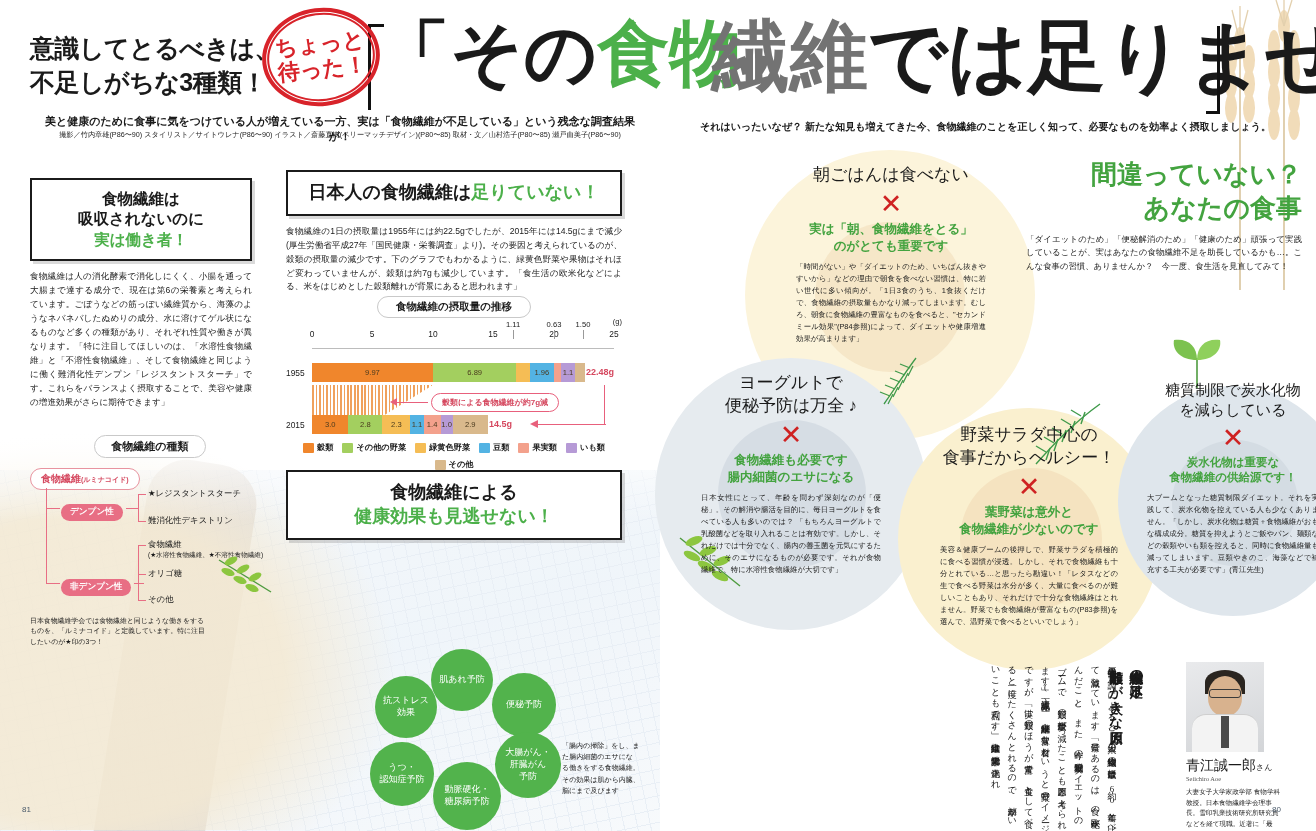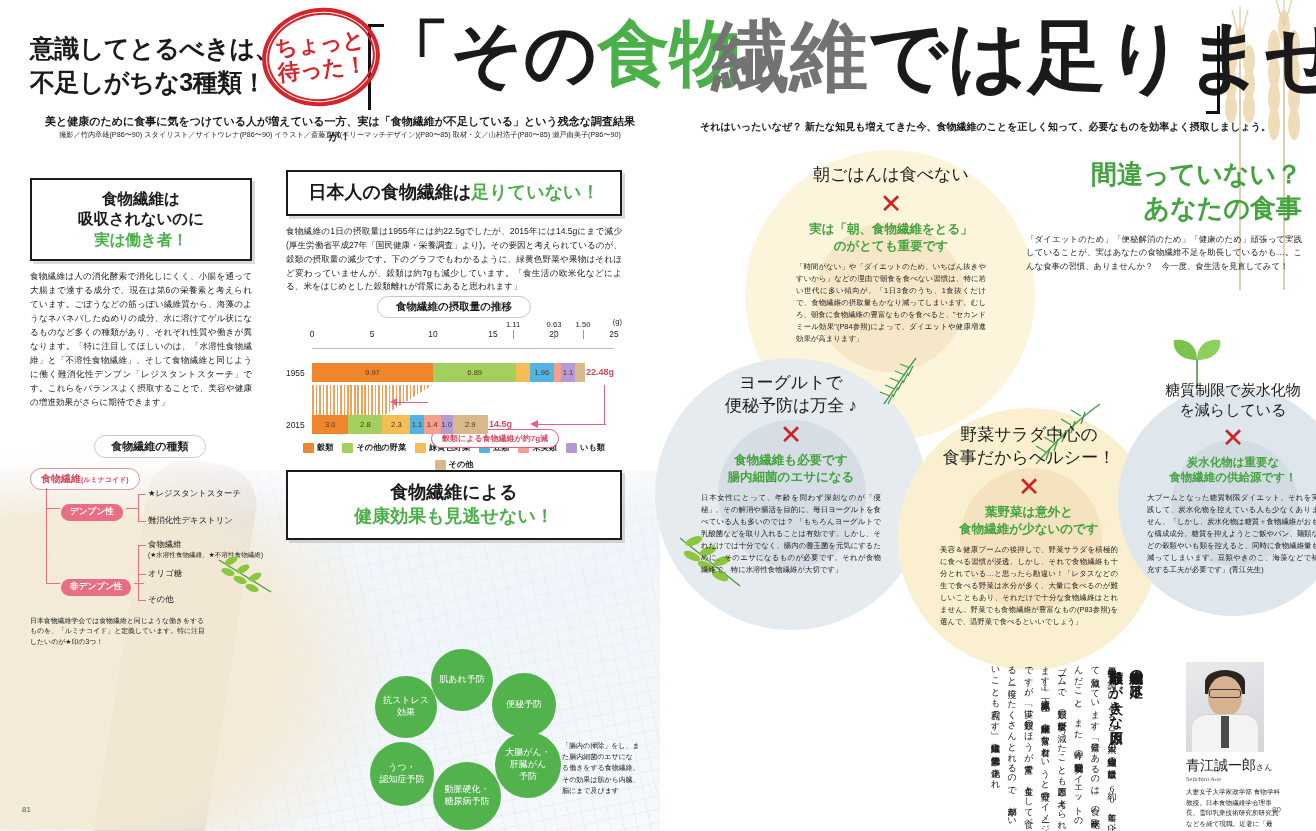--- a/index.html
+++ b/index.html
@@ -151,21 +151,21 @@
   .callout{ position:absolute; font-size:7.6px; text-align:center; }
   .callout .v{ display:block; }
   .callout .stick{ display:block; width:1px; height:9px; background:#9a9a9a; margin:1px auto 0; }
   .hatch{
     position:absolute; left:26px; top:0; height:30px;
     background:repeating-linear-gradient(90deg,#f0a15c 0 1.5px,#fff 1.5px 3.5px);
     clip-path: polygon(0 0, 100% 0, 100% 100%, 0 100%);
   }
   .redbubble{
     position:absolute; background:#fff; border:1.4px solid #e8607c; border-radius:999px;
-    color:#d5485f; font-size:8px; font-weight:700; padding:3px 10px; white-space:nowrap;margin-top:36px;
+    color:#d5485f; font-size:8px; font-weight:700; padding:3px 10px; white-space:nowrap;
   }
   .arrowline{ position:absolute; background:#e8607c; }
   .legend{ display:flex; flex-wrap:wrap; gap:6px 9px; margin-top:5px; justify-content:center; }
   .legend .it{ display:flex; align-items:center; gap:3px; font-size:8.2px; font-weight:700; }
   .legend .sw{ width:11px; height:10px; border-radius:1px; }
   .srcnote{ font-size:6.8px; line-height:1.6; margin-top:5px; color:#333; }
 
   
   .col3{ position:absolute; left:286px; top:470px; width:336px; z-index:6; }
   .col3 .boxhead{ font-size:18px; }

